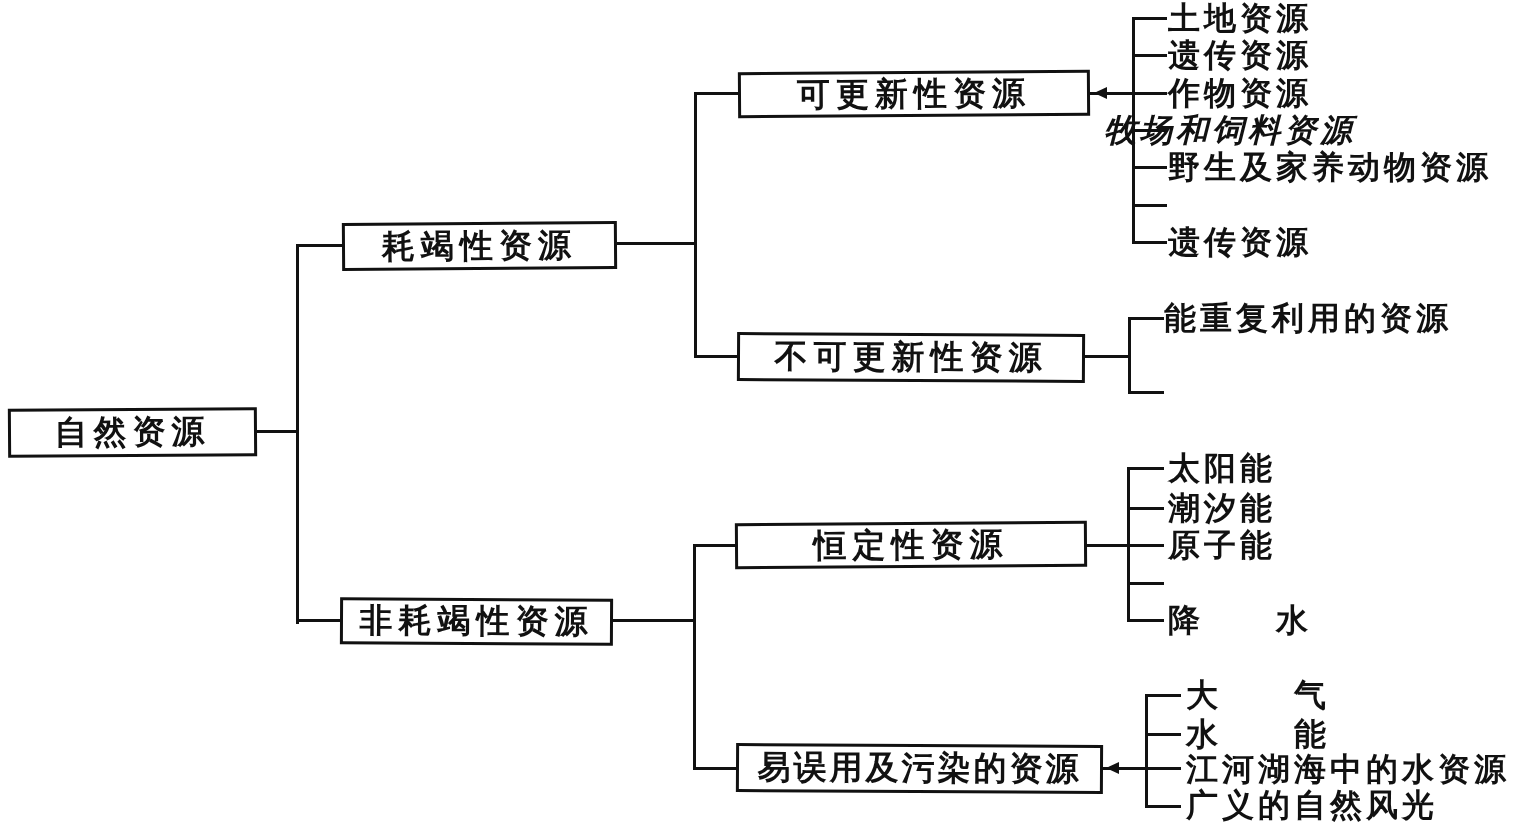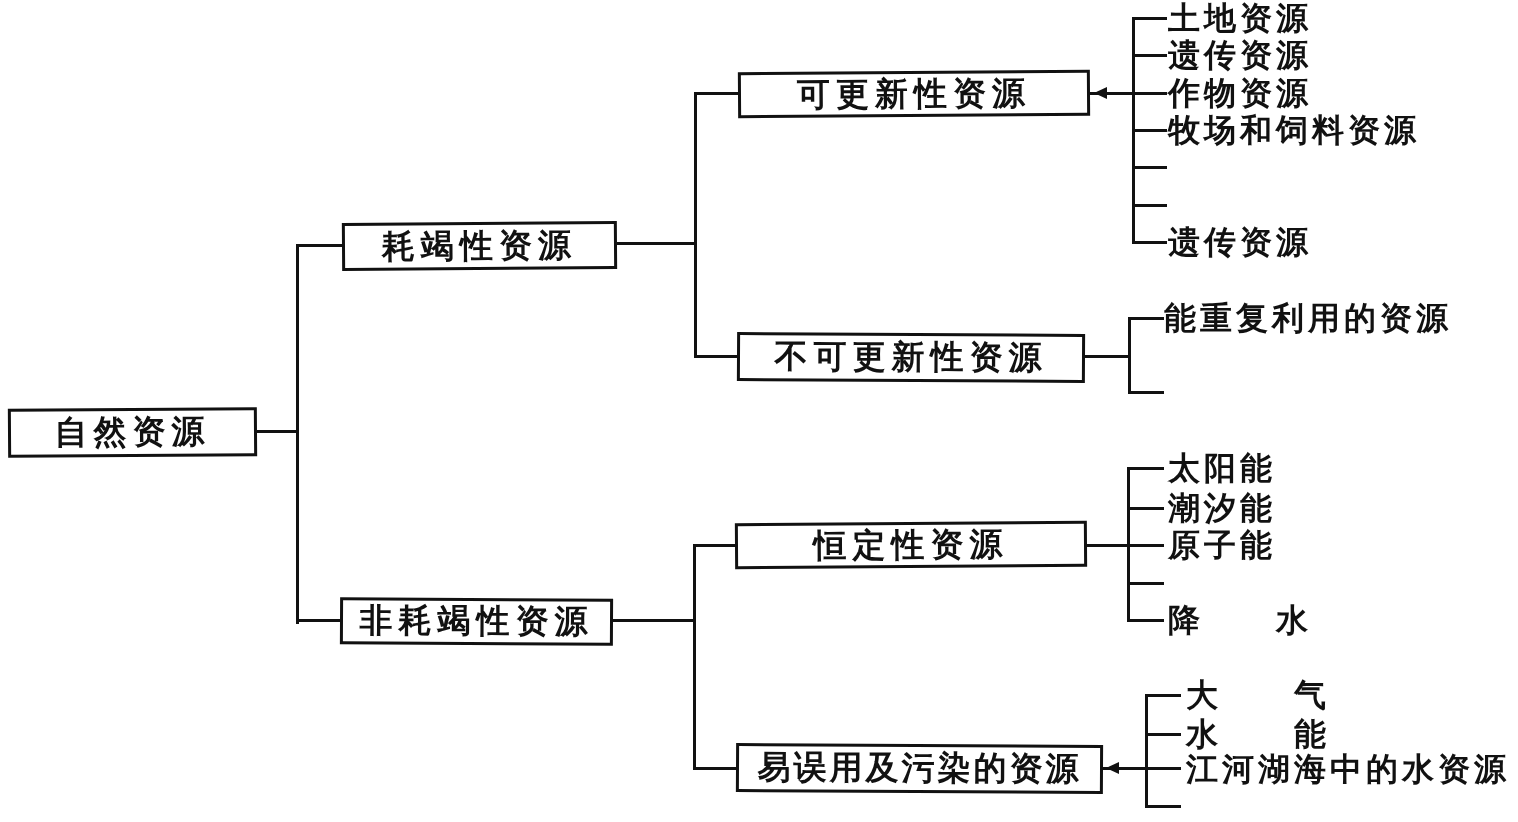--- a/index.html
+++ b/index.html
@@ -107,21 +107,22 @@
   <div class="hl" style="left:1132px; top:54px;  width:35px; height:3px;"></div>
   <div class="hl" style="left:1132px; top:92px;  width:35px; height:3px;"></div>
   <div class="hl" style="left:1132px; top:129px; width:35px; height:3px;"></div>
   <div class="hl" style="left:1132px; top:166px; width:35px; height:3px;"></div>
   <div class="hl" style="left:1132px; top:204px; width:35px; height:3px;"></div>
   <div class="hl" style="left:1132px; top:241px; width:35px; height:3px;"></div>
 
   <div class="leaf" style="left:1168px; top:0px;">土地资源</div>
   <div class="leaf" style="left:1168px; top:37px;">遗传资源</div>
   <div class="leaf" style="left:1168px; top:75px;">作物资源</div>
-  <div class="leaf" style="left:1168px; top:112px;">牧场和饲料资源</div>
+  <div class="leaf" style="left:1104px; top:112px;font-style:italic;">牧场和饲料资源</div>
+  <div class="leaf" style="left:1168px; top:149px;">野生及家养动物资源</div>
   <div class="leaf" style="left:1168px; top:224px;">遗传资源</div>
 
   <div class="hl" style="left:1085px; top:355px; width:46px; height:3px;"></div>
   <div class="vl" style="left:1128px; top:317px; width:3px; height:77px;"></div>
   <div class="hl" style="left:1128px; top:317px; width:36px; height:3px;"></div>
   <div class="hl" style="left:1128px; top:391px; width:36px; height:3px;"></div>
 
   <div class="leaf" style="left:1164px; top:300px;">能重复利用的资源</div>
 
   <div class="hl" style="left:1087px; top:544px; width:42px; height:3px;"></div>
@@ -141,14 +142,15 @@
   <div class="arrow-left" style="left:1106px; top:762px;"></div>
   <div class="vl" style="left:1145px; top:694px; width:3px; height:114px;"></div>
   <div class="hl" style="left:1145px; top:694px; width:36px; height:3px;"></div>
   <div class="hl" style="left:1145px; top:733px; width:36px; height:3px;"></div>
   <div class="hl" style="left:1145px; top:767px; width:36px; height:3px;"></div>
   <div class="hl" style="left:1145px; top:805px; width:36px; height:3px;"></div>
 
   <div class="leaf" style="left:1186px; top:677px;">大　　气</div>
   <div class="leaf" style="left:1186px; top:716px;">水　　能</div>
   <div class="leaf" style="left:1186px; top:751px;">江河湖海中的水资源</div>
+  <div class="leaf" style="left:1186px; top:787px;">广义的自然风光</div>
 
 </div>
 
 </body></html>

